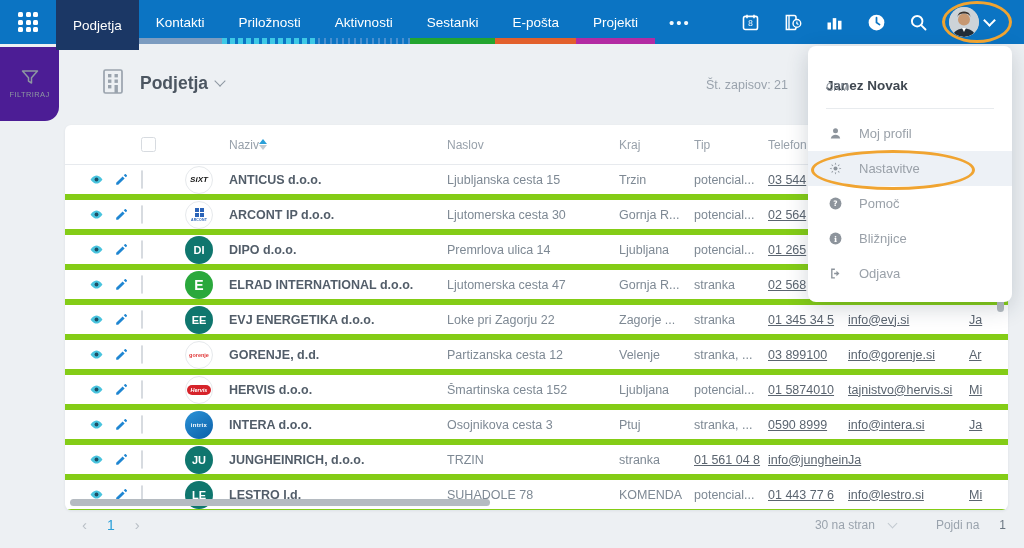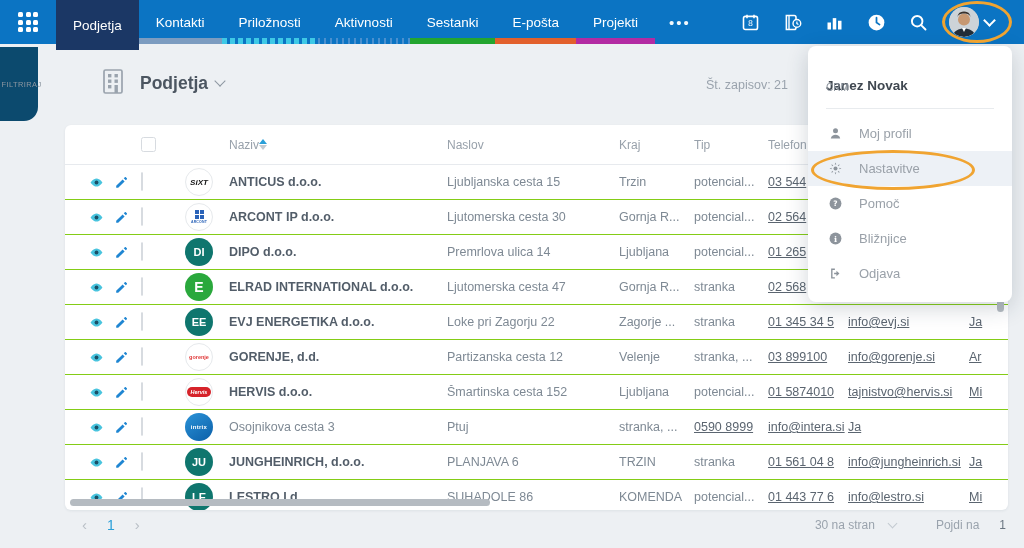--- a/index.html
+++ b/index.html
@@ -22,37 +22,37 @@
   .avatar-wrap { display:flex; align-items:center; gap:6px; cursor:pointer; }
   .avatar { width:30px; height:30px; border-radius:50%; overflow:hidden; background:#cfd4d8; }
   .chev { width:9px; height:9px; border-right:2px solid #fff; border-bottom:2px solid #fff; transform:rotate(45deg); margin-top:-4px; }
 
   
   .annot { position:absolute; border:3.5px solid #f0a431; border-radius:50%; z-index:90; pointer-events:none; }
   .annot.avatar-ring { left:942px; top:1px; width:70px; height:42px; }
   .annot.menu-ring { left:811px; top:150px; width:164px; height:40px; }
 
   
-  .filter-card { position:absolute; left:0; top:47px; width:38px; height:74px; background:#0c4a6e; border-radius:0 0 14px 0; display:flex; align-items:center; justify-content:center; gap:5px; cursor:pointer; z-index:5; }
+  .filter-card { position:absolute; left:0; top:47px; width:59px; height:74px; background:#4c1d95; border-radius:0 0 14px 0; display:flex; flex-direction:column; align-items:center; justify-content:center; gap:5px; cursor:pointer; z-index:5; }
   .filter-card svg { width:18px; height:16px; }
   .filter-label { font-size:7.5px; color:#8d97a1; letter-spacing:.4px; }
 
   
   .page-head { position:absolute; left:98px; top:66px; display:flex; align-items:center; gap:12px; z-index:5; }
   .bld-ico svg { width:30px; height:30px; }
   .page-title { font-size:17.5px; font-weight:700; color:#4c5661; cursor:pointer; display:flex; align-items:center; gap:8px; }
   .page-title .dchev { width:8px; height:8px; border-right:1.6px solid #8d97a1; border-bottom:1.6px solid #8d97a1; transform:rotate(45deg); margin-top:-4px; }
   .records { position:absolute; right:236px; top:78px; font-size:12.5px; color:#9aa3ad; z-index:5; }
 
   
   .table-card { position:absolute; left:65px; top:125px; width:943px; height:385px; background:#fff; border-radius:6px; box-shadow:0 1px 3px rgba(40,60,80,.08); overflow:hidden; z-index:5; }
   .trow { display:grid; grid-template-columns:72px 36px 56px 218px 172px 75px 74px 80px 121px 39px; align-items:center; }
   .thead { height:40px; border-bottom:1px solid #e7eaee; }
   .thead .hc { font-size:12px; color:#98a1ab; display:flex; align-items:center; overflow:hidden; white-space:nowrap; }
-  .row { height:35px; border-bottom:1px solid #84cc16; }
+  .row { height:35px; border-bottom:6px solid #84cc16; }
   .cell { font-size:12.5px; color:#7e8994; overflow:hidden; white-space:nowrap; text-overflow:clip; padding-right:8px; }
   .cell.name { color:#525d69; font-weight:700; }
   .cell a { color:#5b6570; text-decoration:underline; cursor:pointer; }
   .actions { display:flex; align-items:center; justify-content:flex-end; gap:10px; padding-right:8px; }
   .actions svg { width:15px; height:15px; cursor:pointer; }
   .cbx { width:15px; height:15px; border:1px solid #d7dbe0; border-radius:2.5px; background:#fff; cursor:pointer; margin-left:4px; }
   .logo { width:28px; height:28px; border-radius:50%; display:flex; align-items:center; justify-content:center; margin-left:12px; overflow:hidden; flex-direction:column; }
   .logo.white { background:#fff; border:1px solid #e6e9ec; }
   .logo.cyan { background:#0f766e; color:#fff; font-size:11px; font-weight:700; }
   .logo.green { background:#2aa83c; color:#fff; font-size:14px; font-weight:800; }
@@ -462,20 +462,21 @@
           <span style="display: flex;">
             <svg viewBox="0 0 24 24">
               <path d="M3.5 17.3V20.5h3.2L17 10.2 13.8 7 3.5 17.3zM20.6 6.6c.4-.4.4-1.1 0-1.5l-1.7-1.7c-.4-.4-1.1-.4-1.5 0l-1.8 1.8 3.2 3.2 1.8-1.8z" fill="#1f86d2"></path>
             </svg>
           </span>
         </div>
         <div><span class="cbx"></span></div>
         <div>
           <div class="logo intrix">intrix</div>
         </div>
+        <div class="cell name">INTERA d.o.o.</div>
         <div class="cell ">Osojnikova cesta 3</div>
         <div class="cell ">Ptuj</div>
         <div class="cell ">stranka, ...</div>
         <div class="cell "><a>0590 8999</a></div>
         <div class="cell "><a>info@intera.si</a></div>
         <div class="cell "><a>Ja</a></div>
       </div>
       <div class="trow row">
         <div class="actions">
           <span style="display: flex;">
@@ -488,21 +489,20 @@
             <svg viewBox="0 0 24 24">
               <path d="M3.5 17.3V20.5h3.2L17 10.2 13.8 7 3.5 17.3zM20.6 6.6c.4-.4.4-1.1 0-1.5l-1.7-1.7c-.4-.4-1.1-.4-1.5 0l-1.8 1.8 3.2 3.2 1.8-1.8z" fill="#1f86d2"></path>
             </svg>
           </span>
         </div>
         <div><span class="cbx"></span></div>
         <div>
           <div class="logo cyan">JU</div>
         </div>
         <div class="cell name">JUNGHEINRICH, d.o.o.</div>
-        <div class="cell ">PLANJAVA 6</div>
         <div class="cell ">TRZIN</div>
         <div class="cell ">stranka</div>
         <div class="cell "><a>01 561 04 8</a></div>
         <div class="cell "><a>info@jungheinrich.si</a></div>
         <div class="cell "><a>Ja</a></div>
       </div>
       <div class="trow row">
         <div class="actions">
           <span style="display: flex;">
             <svg viewBox="0 0 24 24">
@@ -514,21 +514,21 @@
             <svg viewBox="0 0 24 24">
               <path d="M3.5 17.3V20.5h3.2L17 10.2 13.8 7 3.5 17.3zM20.6 6.6c.4-.4.4-1.1 0-1.5l-1.7-1.7c-.4-.4-1.1-.4-1.5 0l-1.8 1.8 3.2 3.2 1.8-1.8z" fill="#1f86d2"></path>
             </svg>
           </span>
         </div>
         <div><span class="cbx"></span></div>
         <div>
           <div class="logo cyan">LE</div>
         </div>
         <div class="cell name">LESTRO l.d.</div>
-        <div class="cell ">SUHADOLE 86</div>
+        <div class="cell ">SUHADOLE 78</div>
         <div class="cell ">KOMENDA</div>
         <div class="cell ">potencial...</div>
         <div class="cell "><a>01 443 77 6</a></div>
         <div class="cell "><a>info@lestro.si</a></div>
         <div class="cell "><a>Mi</a></div>
       </div>
     </div>
   <div class="hscroll"></div>
   <div class="vscroll"></div>
 </div>

